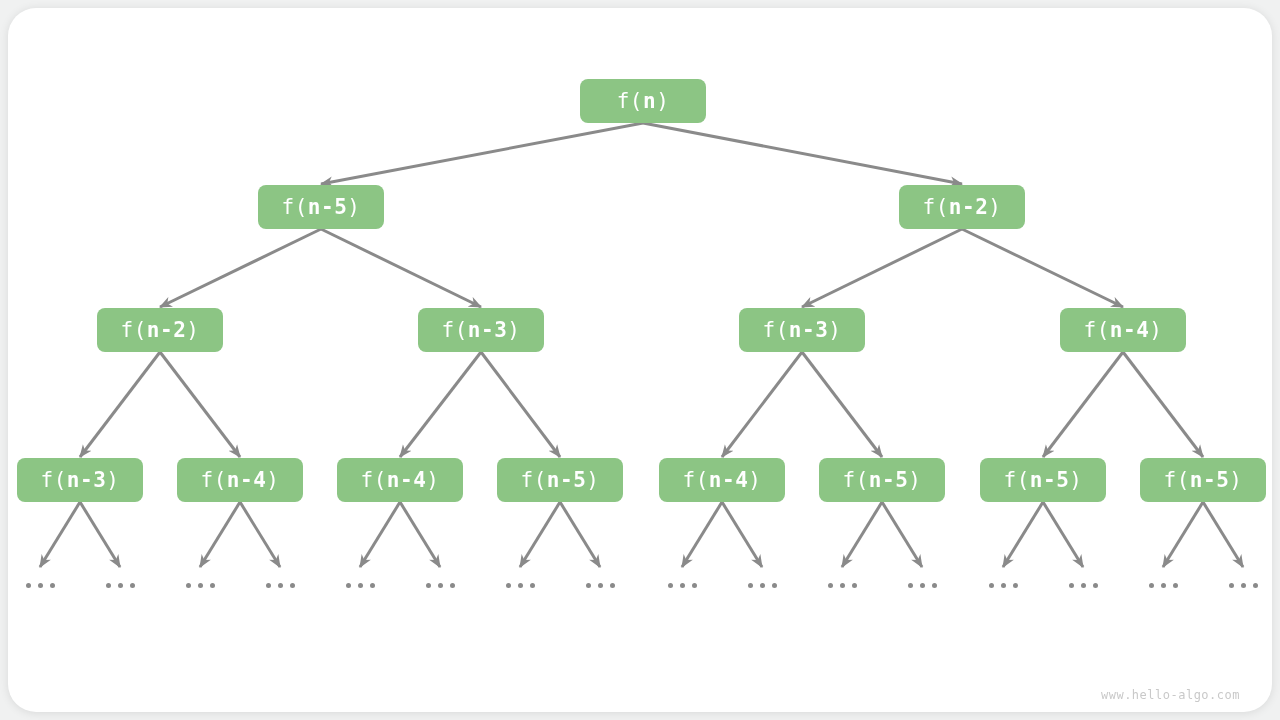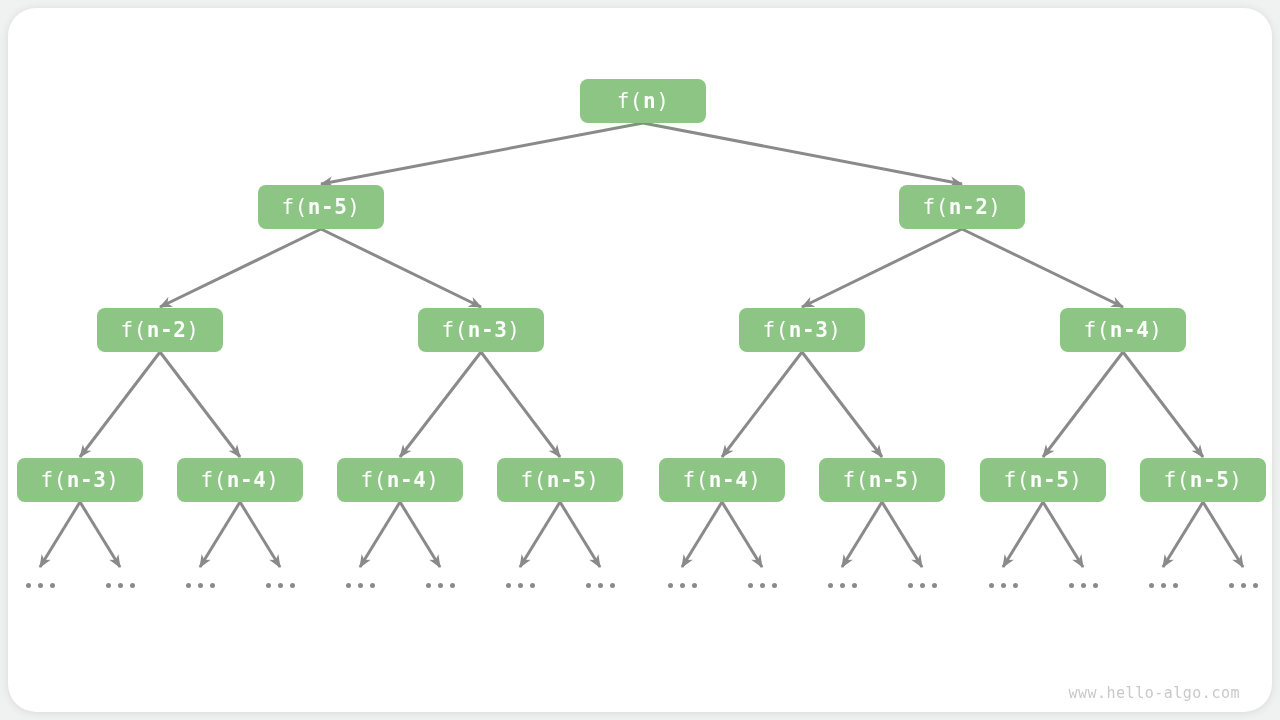--- a/index.html
+++ b/index.html
@@ -37,21 +37,21 @@
   .node b{font-weight:700;}
   .dots{
     position:absolute;display:flex;gap:7px;align-items:center;
   }
   .dot{
     width:5px;height:5px;border-radius:50%;
     background:var(--arrow);
   }
   .watermark{
     position:absolute;right:40px;bottom:18px;
-    font-size:15px;letter-spacing:0.5px;
+    font-size:12px;letter-spacing:0.5px;
     color:var(--watermark);
   }
 </style>
 </head>
 <body>
 
 <div class="card"></div>
 
 <div class="stage">
   <svg class="edges" width="1280" height="720" viewBox="0 0 1280 720">

